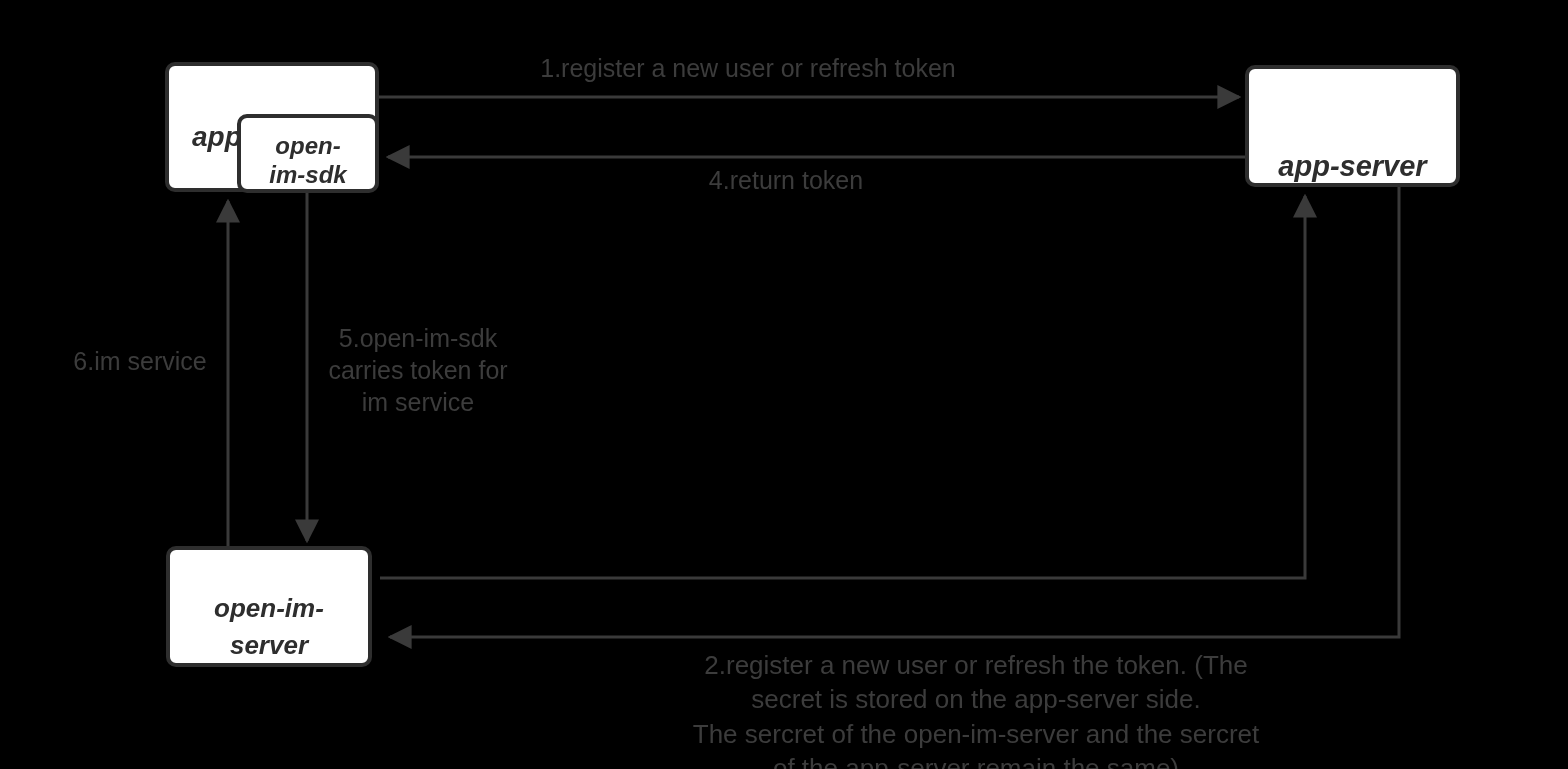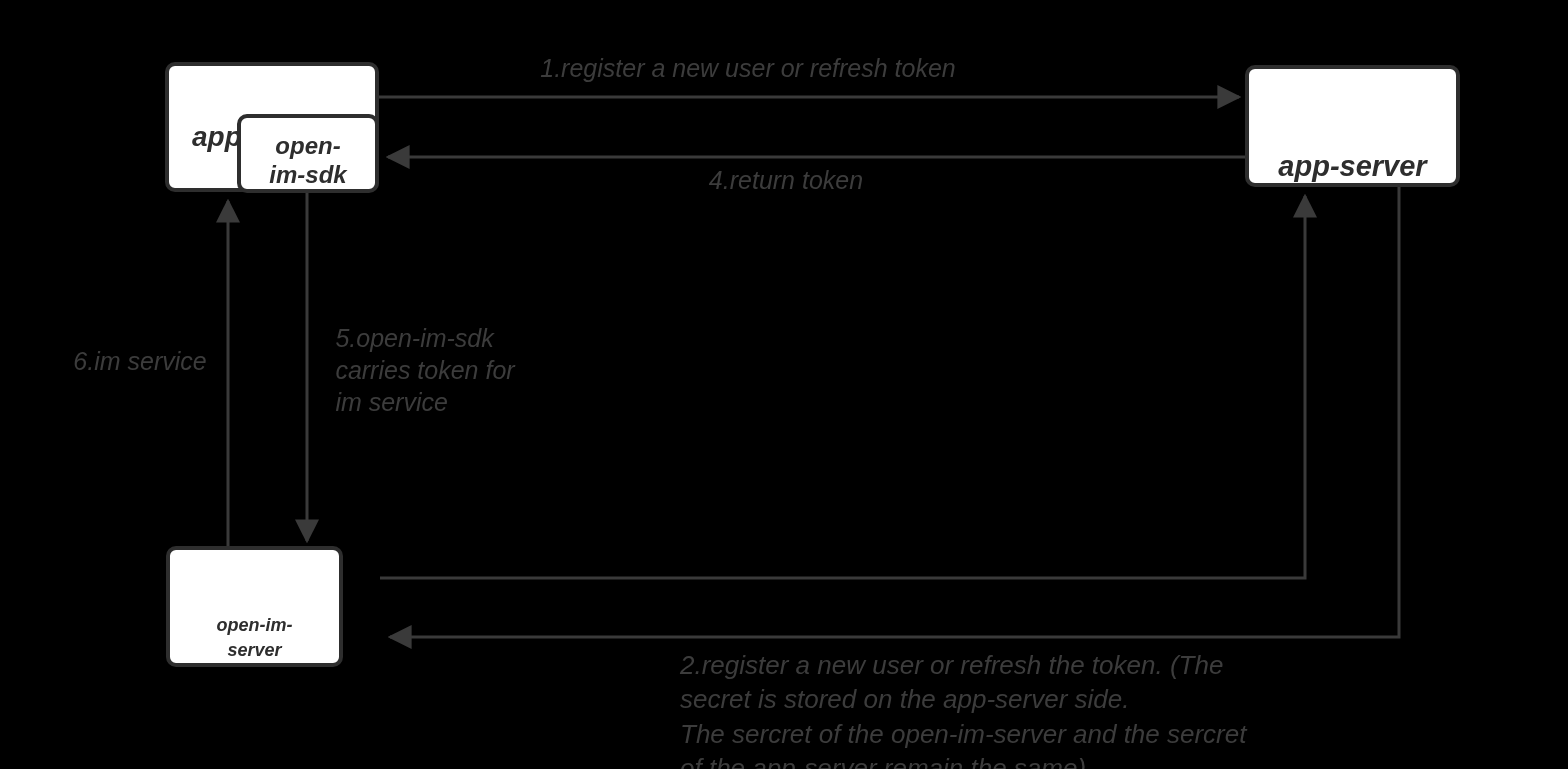--- a/index.html
+++ b/index.html
@@ -33,35 +33,34 @@
     display:flex;align-items:flex-end;justify-content:center;
     text-align:center;
     white-space:pre-line;
     line-height:1.18;
   }
   .node-app{left:165px;top:62px;width:214px;height:130px;
     align-items:center;justify-content:flex-start;
     padding:20px 0 0 23px;font-size:28px;}
   .node-sdk{left:237px;top:114px;width:142px;height:79px;font-size:24px;z-index:2;}
   .node-app-server{left:1245px;top:65px;width:215px;height:122px;font-size:29px;}
-  .node-open-im-server{left:166px;top:546px;width:177px;height:121px;font-size:18px;line-height:1.4;}
+  .node-open-im-server{left:166px;top:546px;width:206px;height:121px;font-size:26px;line-height:1.4;}
   .edge-label{
     position:absolute;
     color:var(--label-text);
-    font-style:italic;
     font-size:25px;
     line-height:1.28;
-    text-align:left;
+    text-align:center;
     transform:translateX(-50%);
     white-space:pre-line;
   }
   .label-1{left:748px;top:52px;}
   .label-4{left:786px;top:164px;}
   .label-6{left:140px;top:345px;}
-  .label-5{left:418px;top:322px;margin-left:7px;}
+  .label-5{left:418px;top:322px;}
   .label-3{left:827px;top:540px;}
   .label-2{left:976px;top:648px;font-size:26px;line-height:1.32;}
 </style>
 </head>
 <body>
 
 <div class="canvas">
 
   <svg class="edges" viewBox="0 0 1568 769" xmlns="http://www.w3.org/2000/svg">
     <defs>

